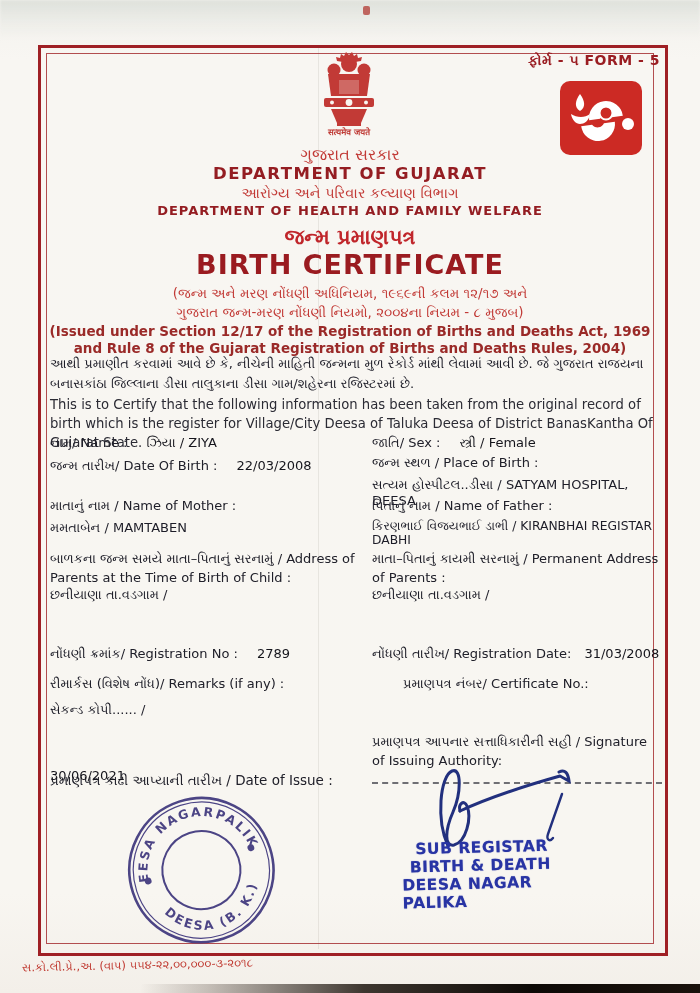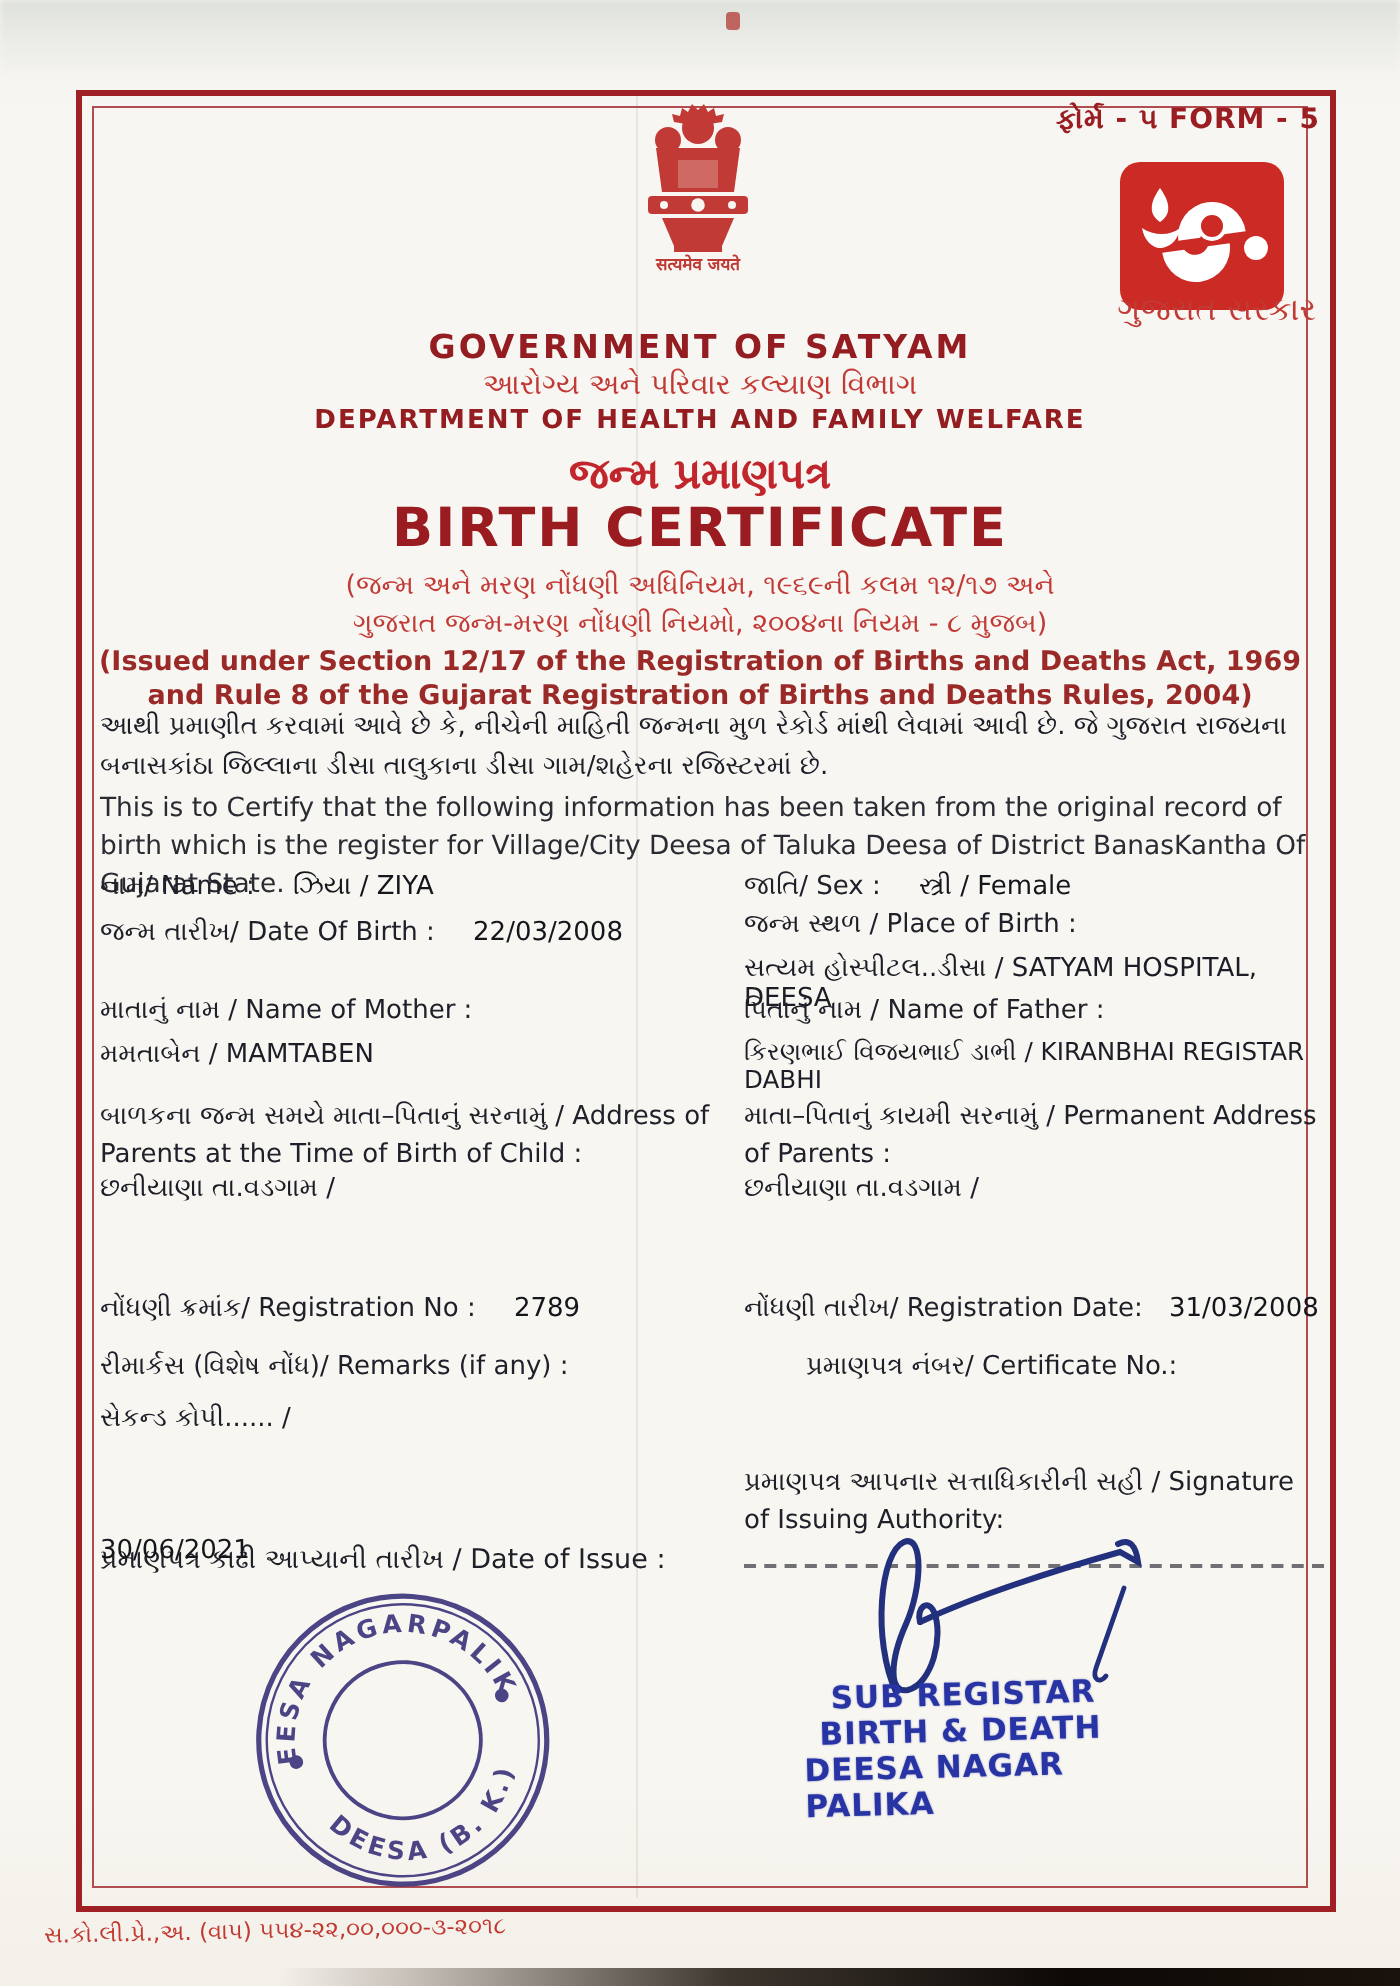--- a/index.html
+++ b/index.html
@@ -20,21 +20,21 @@
 
   .form-no{top:52px;left:420px;width:240px;text-align:right;
     color:#9a1d22;font-weight:bold;font-size:14px;letter-spacing:.5px;}
   .logo{top:80px;left:559px;}
   .emblem{top:52px;left:314px;}
   .emblem-motto{top:126px;left:294px;width:110px;text-align:center;color:#bf3a35;font-size:8.5px;font-weight:bold;}
 
   .cline{left:42px;width:616px;text-align:center;}
   .gu-red{color:#c23a36;}
   .en-maroon{color:#941d22;font-weight:bold;}
-  .t-govt-gu{top:145px;font-size:16px;text-align:right;}
+  .t-govt-gu{top:145px;font-size:16px;}
   .t-govt-en{top:164px;font-size:16.5px;letter-spacing:1.5px;}
   .t-dept-gu{top:185px;font-size:14.5px;}
   .t-dept-en{top:203px;font-size:13px;letter-spacing:1px;}
   .t-title-gu{top:225px;font-size:21px;font-weight:bold;color:#c0262b;}
   .t-title-en{top:249px;font-size:27px;letter-spacing:1px;color:#9a1b20;font-weight:bold;}
   .t-act-gu1{top:285px;font-size:13.5px;}
   .t-act-gu2{top:304px;font-size:13.5px;}
   .t-act-en1{top:323px;font-size:13.5px;font-weight:bold;color:#9a2a28;}
   .t-act-en2{top:340px;font-size:13.5px;font-weight:bold;color:#9a2a28;}
 
@@ -119,21 +119,21 @@
       <circle cx="35" cy="50.5" r="3.4" fill="#f8f6f1"></circle>
       <circle cx="18" cy="50.5" r="2" fill="#f8f6f1"></circle>
       <circle cx="52" cy="50.5" r="2" fill="#f8f6f1"></circle>
       <path d="M17,57 h36 l-6,14 h-24 z"></path>
       <path d="M23,71 h24 v3 h-24 z"></path>
     </svg>
   </div>
   <div class="abs emblem-motto">सत्यमेव जयते</div>
 
   <div class="abs cline gu-red t-govt-gu">ગુજરાત સરકાર</div>
-  <div class="abs cline en-maroon t-govt-en">GOVERNMENT OF SATYAM</div>
+  <div class="abs cline en-maroon t-govt-en">DEPARTMENT OF GUJARAT</div>
   <div class="abs cline gu-red t-dept-gu">આરોગ્ય અને પરિવાર કલ્યાણ વિભાગ</div>
   <div class="abs cline en-maroon t-dept-en">DEPARTMENT OF HEALTH AND FAMILY WELFARE</div>
 
   <div class="abs cline t-title-gu">જન્મ પ્રમાણપત્ર</div>
   <div class="abs cline t-title-en">BIRTH CERTIFICATE</div>
   <div class="abs cline gu-red t-act-gu1">(જન્મ અને મરણ નોંધણી અધિનિયમ, ૧૯૬૯ની કલમ ૧૨/૧૭ અને</div>
   <div class="abs cline gu-red t-act-gu2">ગુજરાત જન્મ-મરણ નોંધણી નિયમો, ૨૦૦૪ના નિયમ - ૮ મુજબ)</div>
   <div class="abs cline t-act-en1">(Issued under Section 12/17 of the Registration of Births and Deaths Act, 1969</div>
   <div class="abs cline t-act-en2">and Rule 8 of the Gujarat Registration of Births and Deaths Rules, 2004)</div>
 

